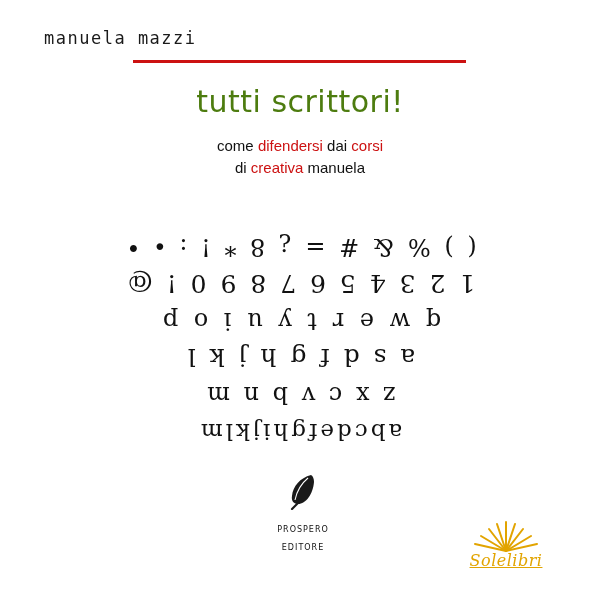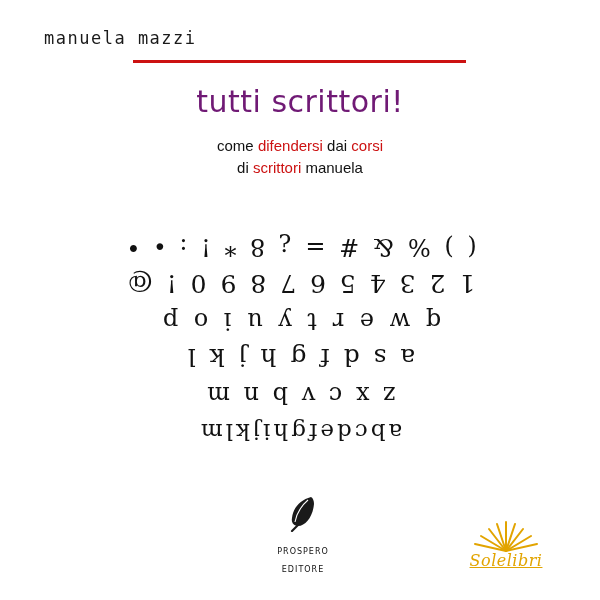--- a/index.html
+++ b/index.html
@@ -49,21 +49,21 @@
   .title {
     position: absolute;
     top: 84px;
     left: 0;
     width: 100%;
     text-align: center;
     font-family: "DejaVu Sans", sans-serif;
     font-size: 30px;
     font-weight: 400;
     letter-spacing: 0.5px;
-    color: #701a75;
+    color: #4d7c0f;
   }
 
   
   .subtitle {
     position: absolute;
     top: 135px;
     left: 0;
     width: 100%;
     text-align: center;
     font-family: Liberation Sans, sans-serif;
@@ -95,21 +95,21 @@
   .keyrow.r1 { font-size: 24px; }
   .keyrow.r2 { font-size: 25px; }
   .keyrow.r3 { font-size: 24px; letter-spacing: 4px; }
   .keyrow.r4 { font-size: 25px; letter-spacing: 3px; }
   .keyrow.r5 { font-size: 24px; letter-spacing: 3px; }
   .keyrow.r6 { font-size: 23px; letter-spacing: 3px; font-family: "DejaVu Serif", serif; }
 
   
   .publisher {
     position: absolute;
-    bottom: 24px;
+    bottom: 46px;
     left: 258px;
     width: 90px;
     text-align: center;
   }
   .quill {
     display: block;
     margin: 0 auto 4px auto;
   }
   .publisher-name {
     font-family: "DejaVu Sans", sans-serif;
@@ -152,21 +152,21 @@
 
   <div class="red-rule"></div>
 
   <div class="title">tutti scrittori!</div>
 
   <div class="subtitle">
     <div>
       <span class="blk">come </span><span>difendersi </span><span class="blk">dai </span><span>corsi</span>
     </div>
     <div>
-      <span class="blk">di </span><span>scrittori </span><span class="blk">manuela</span>
+      <span class="blk">di </span><span>creativa </span><span class="blk">manuela</span>
     </div>
   </div>
 
   <div class="keyblock">
     <span class="keyrow r1">( ) % &amp; # = ¿ 8 * ! : ∙ •</span>
     <span class="keyrow r2">1 2 3 4 5 6 7 8 9 0 ! @</span>
     <span class="keyrow r3">q w e r t y u i o p</span>
     <span class="keyrow r4">a s d f g h j k l</span>
     <span class="keyrow r5">z x c v b n m</span>
     <span class="keyrow r6">abcdefghijklm</span>

